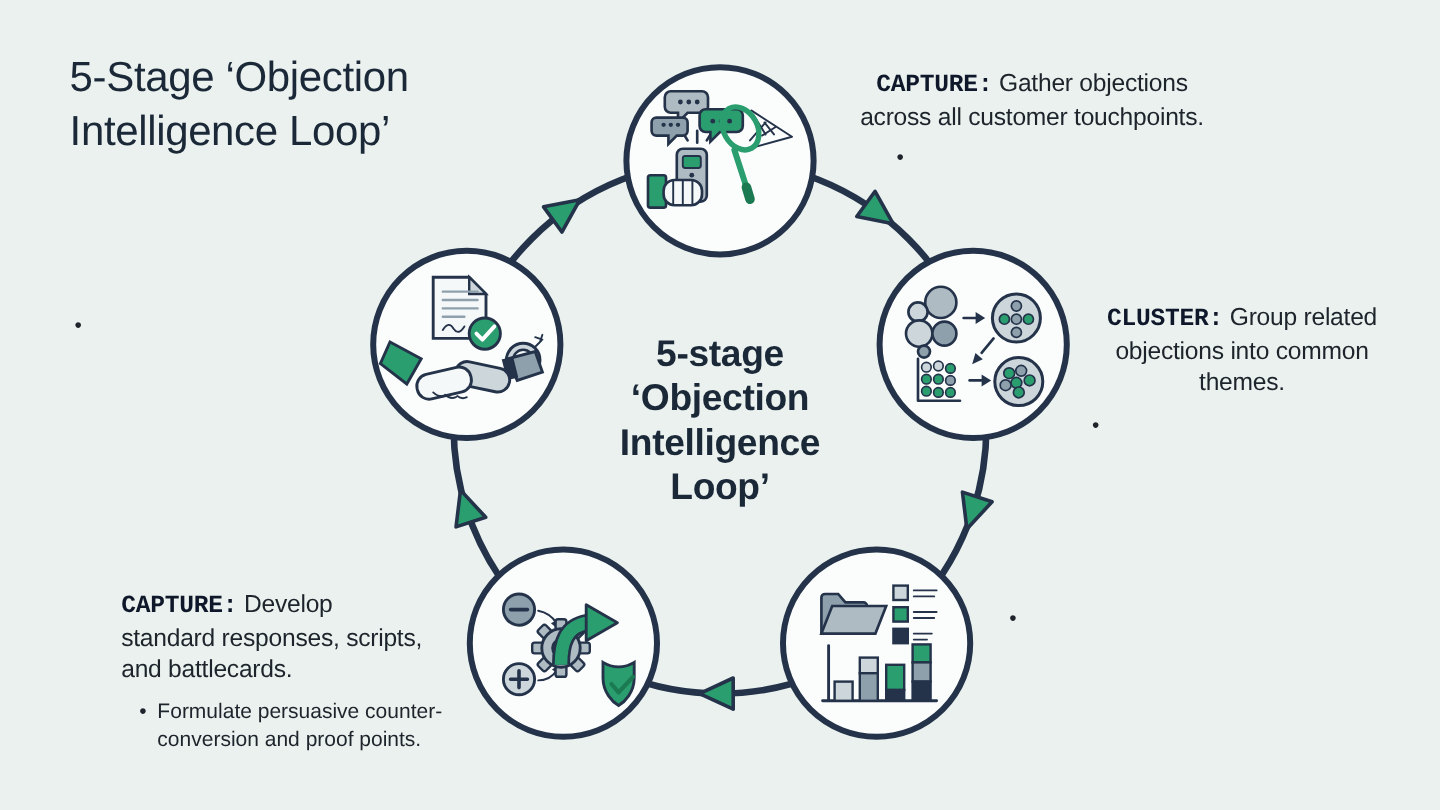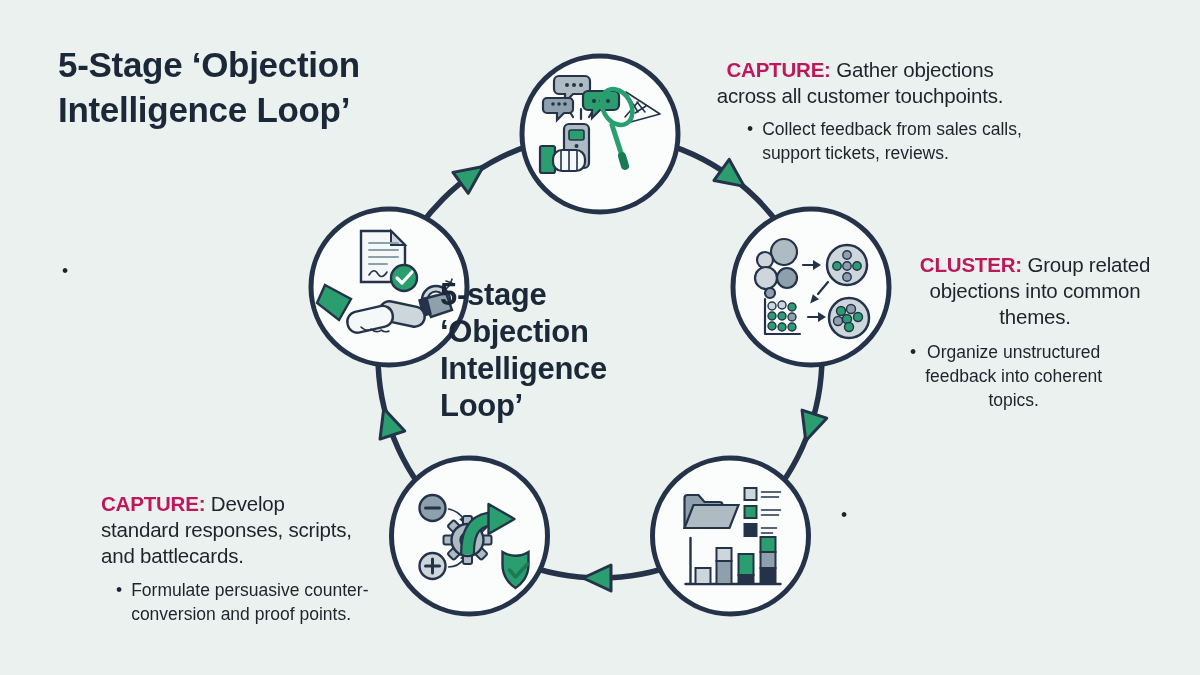--- a/index.html
+++ b/index.html
@@ -26,31 +26,31 @@
   .f-mid{fill:var(--gray-mid);stroke:var(--navy);stroke-width:2.2;}
   .f-green{fill:var(--green);stroke:var(--navy);stroke-width:2.2;}
   .f-navy{fill:var(--navy);stroke:var(--navy);stroke-width:2.2;}
   .f-paper{fill:var(--paper);stroke:var(--navy);stroke-width:2.2;}
   .f-node{fill:var(--node-fill);stroke:var(--navy);stroke-width:2.4;}
   .dot-navy{fill:var(--navy);}
   .green-stroke{stroke:var(--green);fill:none;}
   
   .main-title{
     position:absolute;left:58px;top:42px;width:430px;
-    font-size:35px;line-height:45px;font-weight:bold;color:var(--ink);
+    font-size:35px;line-height:45px;font-weight:normal;color:var(--ink);
     letter-spacing:-0.3px;white-space:pre-line;
   }
   .center-label{
-    position:absolute;left:440px;top:276px;width:320px;
+    position:absolute;left:440px;top:276px;width:320px;text-align:center;
     font-size:31px;line-height:37px;font-weight:bold;color:var(--ink);
     letter-spacing:-0.3px;white-space:pre-line;
   }
   .stage-block{position:absolute;}
   .stage-heading{font-size:20.5px;line-height:26px;letter-spacing:-0.2px;}
-  .stage-label{font-weight:bold;color:#be185d;}
+  .stage-label{font-weight:bold;color:#0f172a;font-family:Liberation Mono, monospace;}
   .stage-desc{white-space:pre-line;}
   .stage-bullet{display:flex;gap:9px;margin-top:8px;font-size:17.5px;line-height:24px;}
   .bullet-text{white-space:pre-line;}
   .pos-capture{left:650px;top:57px;width:420px;}
   .pos-capture .stage-heading{text-align:center;}
   .pos-capture .stage-bullet{margin-left:97px;}
   .pos-cluster{left:905px;top:252px;width:260px;text-align:center;}
   .pos-cluster .stage-bullet{margin-left:5px;margin-top:10px;}
   .pos-categorize{left:832px;top:494px;width:340px;}
   .pos-categorize .stage-bullet{margin-left:9px;margin-top:9px;}
@@ -257,34 +257,29 @@
 <div class="center-label">5-stage
 ‘Objection
 Intelligence
 Loop’</div>
 
 <section class="stage-block pos-capture">
   <p class="stage-heading"><b class="stage-label">CAPTURE:</b><span class="stage-desc"> Gather objections
 across all customer touchpoints.</span></p>
   <div class="stage-bullet">
       <span class="bullet-dot">•</span>
-      <span class="bullet-text">Collect feedback from sales calls,
-support tickets, reviews.</span>
     </div>
 </section>
 
 <section class="stage-block pos-cluster">
   <p class="stage-heading"><b class="stage-label">CLUSTER:</b><span class="stage-desc"> Group related
 objections into common
 themes.</span></p>
   <div class="stage-bullet">
       <span class="bullet-dot">•</span>
-      <span class="bullet-text">Organize unstructured
-feedback into coherent
-topics.</span>
     </div>
 </section>
 
 <section class="stage-block pos-categorize">
   <div class="stage-bullet">
       <span class="bullet-dot">•</span>
     </div>
 </section>
 
 <section class="stage-block pos-convert">

